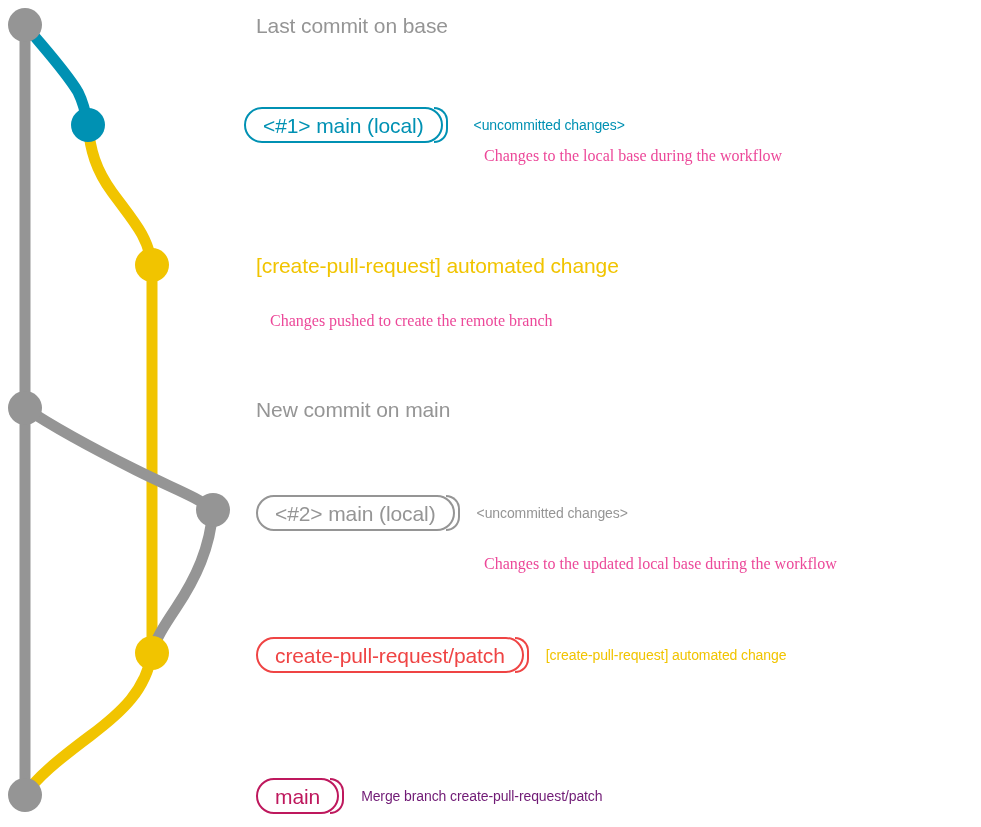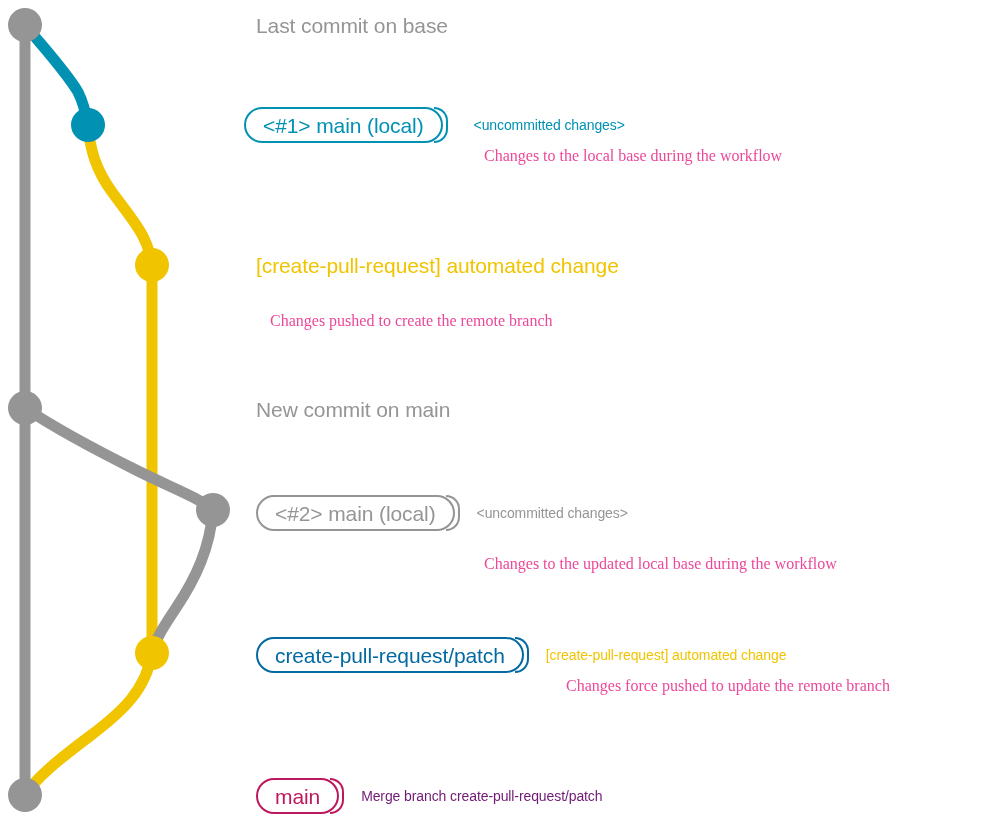--- a/index.html
+++ b/index.html
@@ -133,23 +133,22 @@
 
   <div class="plain-note" style="left:256px; top:399px; color:#959595;">New commit on main</div>
 
   <div class="row" style="left:256px; top:495px;justify-content:flex-end;">
     <span class="badge" style="color:#959595;">&lt;#2&gt; main (local)</span>
     <span class="headline" style="color:#959595;">&lt;uncommitted changes&gt;</span>
   </div>
   <div class="desc" style="left:484px; top:536px;margin-top:20px;">Changes to the updated local base during the workflow</div>
 
   <div class="row" style="left:256px; top:637px;">
-    <span class="badge" style="color:#0369a1;">create-pull-request/patch</span>
+    <span class="badge" style="color:#ef4444;">create-pull-request/patch</span>
     <span class="headline" style="color:#f1c400;">[create-pull-request] automated change</span>
   </div>
-  <div class="desc" style="left:566px; top:678px;">Changes force pushed to update the remote branch</div>
 
   <div class="row" style="left:256px; top:778px;">
     <span class="badge" style="color:#be185d;">main</span>
     <span class="headline" style="color:#701a75;">Merge branch create-pull-request/patch</span>
   </div>
 
 </div>
 
 </body></html>

